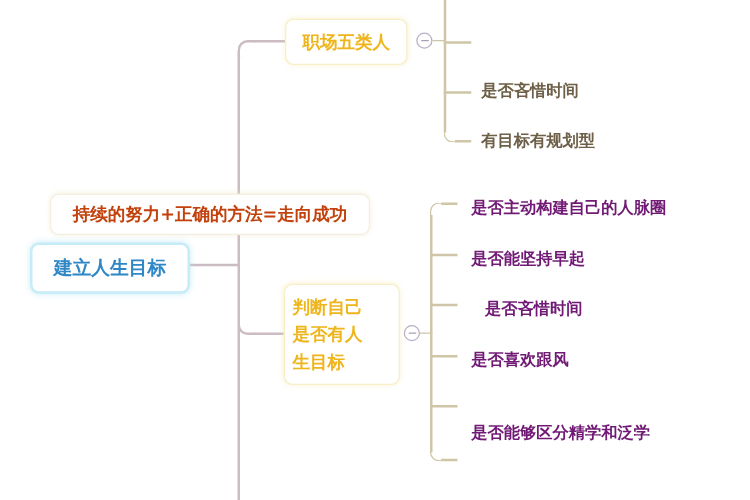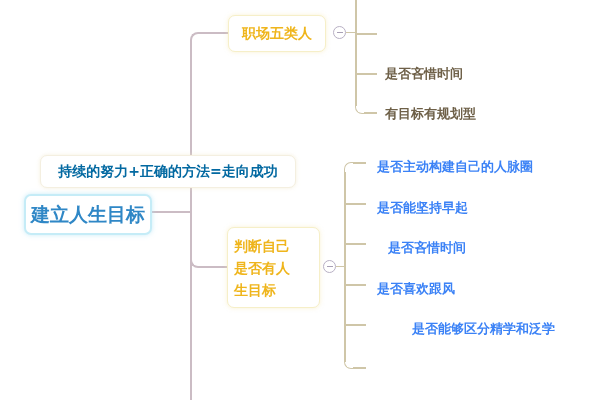--- a/index.html
+++ b/index.html
@@ -41,33 +41,33 @@
     }
     .node-gold {
       border: 1.5px solid #f6efc8;
       color: #efb51c;
       font-size: 14px;
       box-shadow: 0 0 4px rgba(246, 230, 170, 0.5);
     }
     .node-root {
       border: 2px solid #c5ecf7;
       color: #2f87c6;
-      font-size: 19px;
+      font-size: 15px;
       box-shadow: 0 0 5px rgba(180, 228, 245, 0.7);
     }
     .node-note {
       border: 1px solid #f4efe0;
-      color: #0369a1;
+      color: #c2410c;
       font-size: 14px;
       box-shadow: 0 0 4px rgba(240, 230, 200, 0.6);
     }
     .leaf {
       position: absolute;
       font-size: 13px;
-      color: #3b82f6;
+      color: #701a75;
       white-space: nowrap;
       line-height: 16px;
     }
     .leaf-top {
       color: #6e6048;
     }
     .collapse {
       position: absolute;
       width: 13px;
       height: 13px;
@@ -151,15 +151,15 @@
   <div class="bline" style="left:344px; top:203px; width:22px; height:1.5px;"></div>
   <div class="bline" style="left:344px; top:243px; width:22px; height:1.5px;"></div>
   <div class="bline" style="left:344px; top:284px; width:22px; height:1.5px;"></div>
   <div class="bline" style="left:344px; top:324px; width:22px; height:1.5px;"></div>
   <div class="bline" style="left:353px; top:367px; width:13px; height:1.5px;"></div>
 
   <div class="leaf" style="left:377px; top:159px;">是否主动构建自己的人脉圈</div>
   <div class="leaf" style="left:377px; top:200px;">是否能坚持早起</div>
   <div class="leaf" style="left:388px; top:240px;">是否吝惜时间</div>
   <div class="leaf" style="left:377px; top:281px;">是否喜欢跟风</div>
-  <div class="leaf" style="left:377px; top:321px;margin-left:35px;">是否能够区分精学和泛学</div>
+  <div class="leaf" style="left:377px; top:339px;">是否能够区分精学和泛学</div>
 
 </div>
 
 </body></html>

